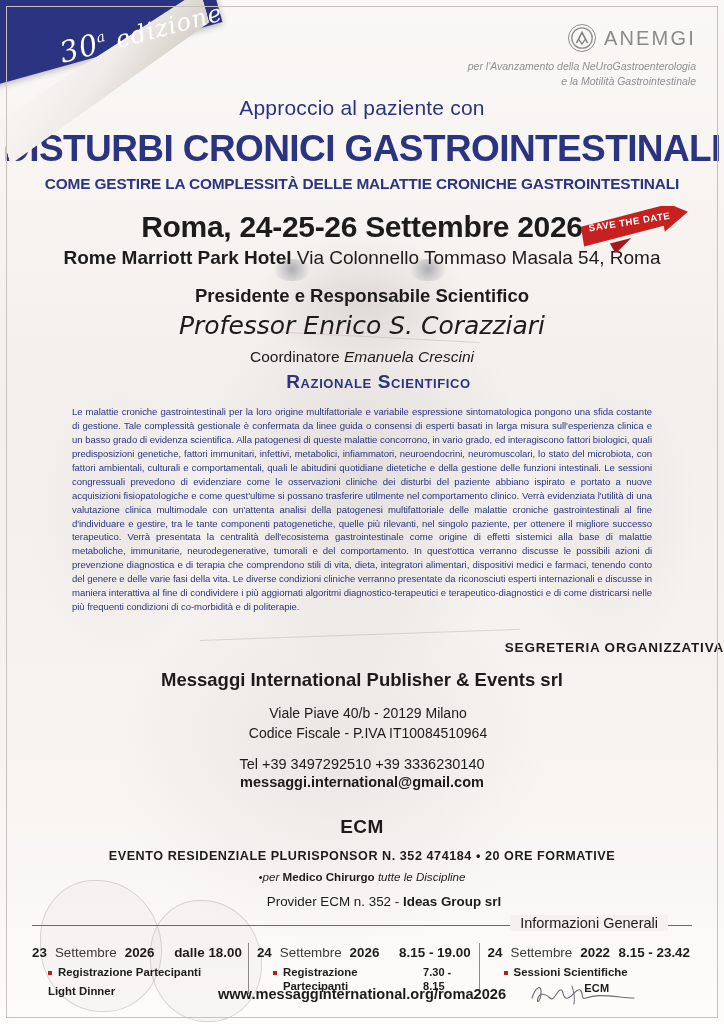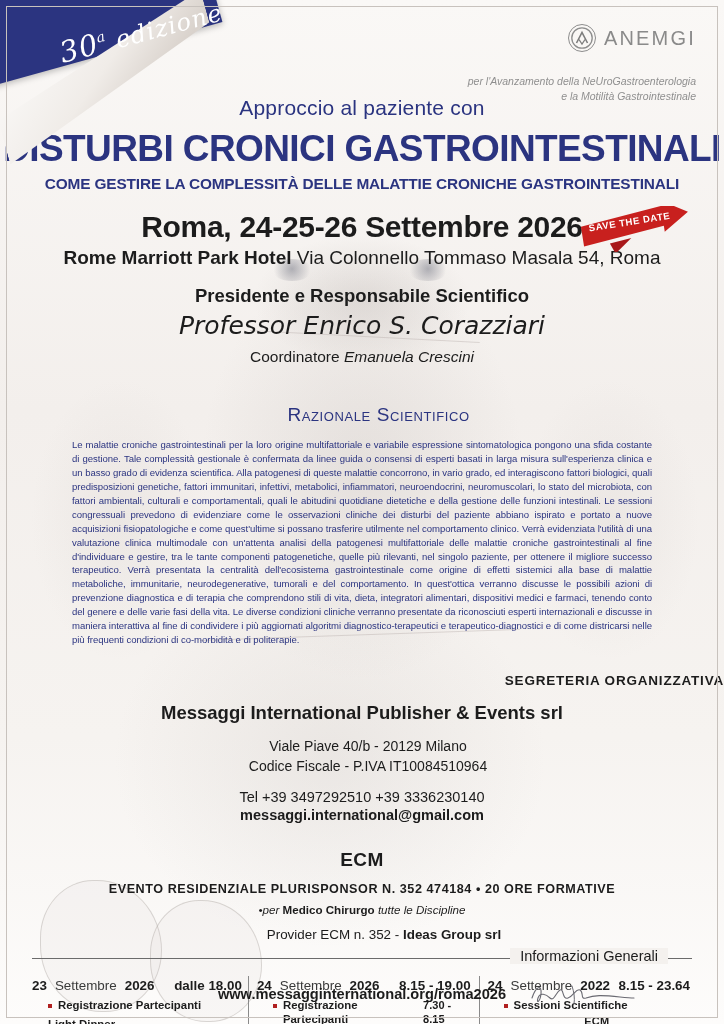--- a/index.html
+++ b/index.html
@@ -133,21 +133,21 @@
     font-weight: bold;
     font-family: "Liberation Serif", serif;
   }
   .logo-name {
     color: #8a8a8a;
     font-size: 20px;
     letter-spacing: 2.2px;
     font-family: "Liberation Sans", sans-serif;
   }
   .logo-tagline {
-    margin-top: 22px;
+    margin-top: 7px;
     color: #8f8f8f;
     font-size: 10.5px;
     font-style: italic;
     line-height: 1.45;
     font-family: "Liberation Sans", sans-serif;
     text-align: right;
   }
 
   .kicker {
     text-align: center;
@@ -221,23 +221,23 @@
   .coord {
     text-align: center;
     margin-top: 8px;
     color: #1c1c1c;
     font-size: 15.5px;
   }
   .coord i { font-style: italic; }
 
   .section-heading {
     text-align: center;
-    margin-top: 38px;
+    margin-top: 5px;
     color: #2b3480;
-    font-weight: normal;
+    font-weight: bold;
     font-size: 19px;
     font-variant: small-caps;
     letter-spacing: 0.6px;
     padding-left: 33px;
   }
 
   .rationale {
     margin: 12px 72px 0 72px;
     color: #2b3480;
     font-size: 9.55px;
@@ -525,21 +525,21 @@
               <span>Registrazione Partecipanti</span>
               <span class="btime">7.30 - 8.15</span>
             </div>
           </div>
         </div>
       <div class="info-col c3">
           <div class="day-row">
             <span class="dnum">24</span>
             <span class="dmon">Settembre</span>
             <span class="dyear">2022</span>
-            <span class="dtime">8.15 - 23.64</span>
+            <span class="dtime">8.15 - 23.42</span>
           </div>
           <div class="bullets">
             <div class="bullet">
               <span class="sq"></span>
               <span>Sessioni Scientifiche</span>
             </div>
             <div class="ecm-tag">ECM</div>
           </div>
         </div>
     </div>

